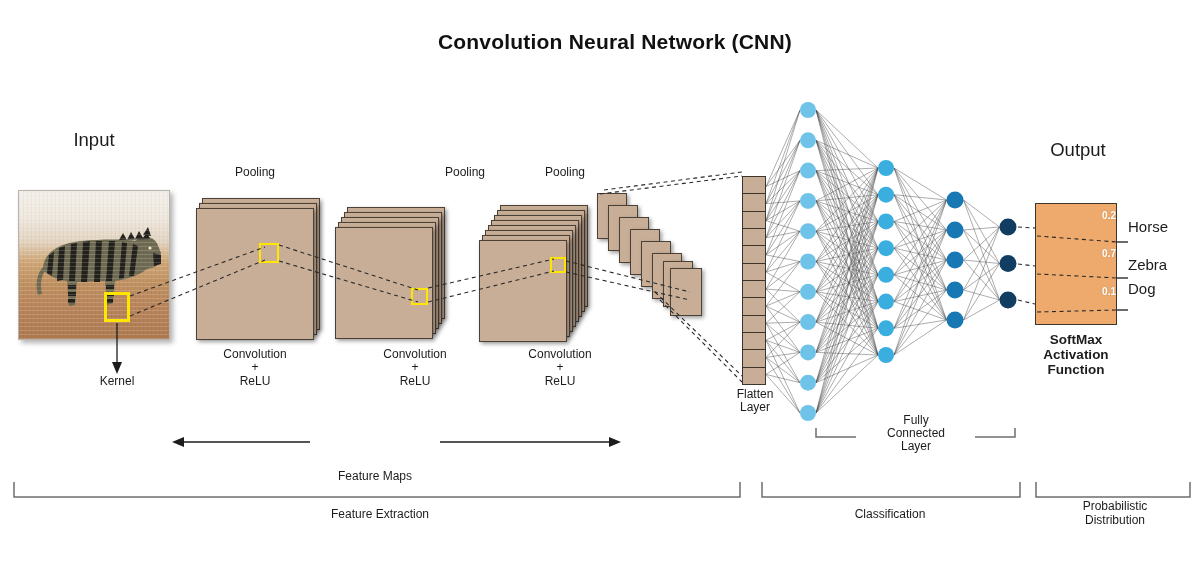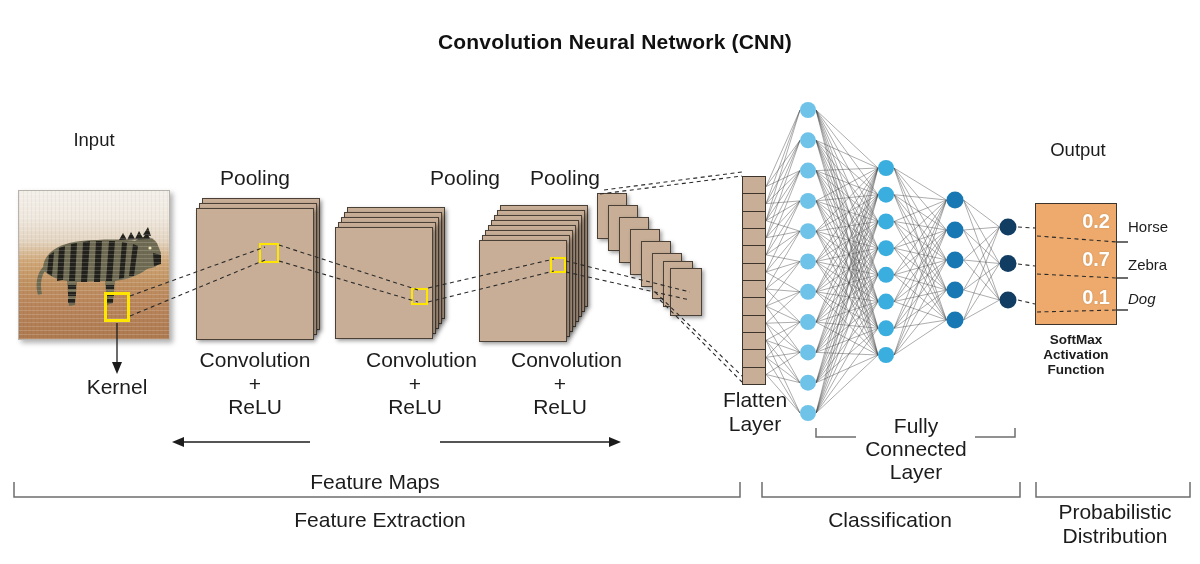--- a/index.html
+++ b/index.html
@@ -28,21 +28,21 @@
     text-align: center;
     font-size: 21px;
     font-weight: bold;
     letter-spacing: 0.2px;
     color: #111111;
     padding-left: 30px;
   }
 
   
   .lbl {
-    font-size: 21px;
+    font-size: 12px;
     color: #1c1c1c;
     text-align: center;
     line-height: 1.12;
     white-space: pre-line;
     font-weight: 400;
   }
   .lbl-big { font-size: 18.5px; }
   .lbl-sm  { font-size: 13.5px; font-weight: bold; }
 
   
@@ -97,23 +97,23 @@
 
   
   #softmax-box {
     left: 1035px; top: 203px;
     width: 82px; height: 122px;
     background: #edaa6c;
     border: 1.6px solid #3d352c;
   }
   .prob {
     position: absolute;
-    right: 6px;
+    right: 0;
     color: #ffffff;
-    font-size: 20px;
+    font-size: 10px;
     font-weight: 700;
     text-shadow: 0 0 2px rgba(0,0,0,0.18);
   }
   .outlabel {
     position: absolute;
     left: 1128px;
     font-size: 15px;
     color: #1c1c1c;
     white-space: nowrap;
   }
@@ -478,21 +478,21 @@
   <div class="abs lbl lbl-big" style="left:1018px; top:140px; width:120px;">Output</div>
 
   <div class="abs" id="softmax-box">
     <div class="prob" style="top:6px;">0.2</div>
     <div class="prob" style="top:44px;">0.7</div>
     <div class="prob" style="top:82px;">0.1</div>
   </div>
 
   <div class="abs outlabel" style="top:218px;">Horse</div>
   <div class="abs outlabel" style="top:256px;">Zebra</div>
-  <div class="abs outlabel" style="top:290px;font-style:italic;">Dog</div>
+  <div class="abs outlabel" style="top:280px;">Dog</div>
 
   <div class="abs lbl lbl-sm" style="left:1030px; top:332px; width:92px;">SoftMax
 Activation
 Function</div>
 
   <div class="abs lbl" style="left:140px; top:434px; width:470px;margin-top:36px;">Feature  Maps</div>
 
   <div class="abs lbl" style="left:855px; top:414px; width:122px; line-height:1.1;">Fully
 Connected
 Layer</div>

